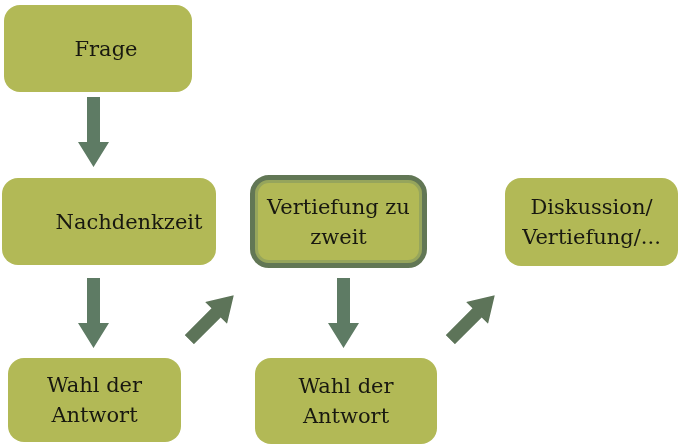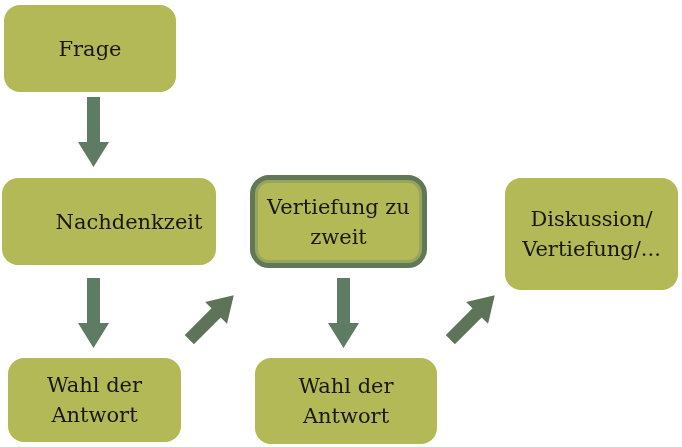--- a/index.html
+++ b/index.html
@@ -21,32 +21,32 @@
     border-radius: 16px;
     display: flex;
     align-items: center;
     justify-content: center;
     text-align: center;
     color: #181810;
     font-size: 21px;
     line-height: 30px;
     white-space: pre-line;
   }
-  .node-frage          { left: 4px;   top: 5px;   width: 172px; height: 87px; }
+  .node-frage          { left: 4px;   top: 5px;   width: 172px; height: 87px; padding-left: 16px; }
   .node-nachdenkzeit   { left: 2px;   top: 178px; width: 174px; height: 87px; padding-left: 40px; }
   .node-wahl-left      { left: 8px;   top: 358px; width: 173px; height: 84px; }
   .node-diskussion-zweit {
     left: 250px; top: 175px; width: 177px; height: 93px;
     border: 5px solid #627755;
     border-radius: 19px;
     box-shadow: inset 0 0 0 3px #96a55c;
     box-sizing: border-box;
   }
   .node-wahl-center    { left: 255px; top: 358px; width: 182px; height: 86px; }
-  .node-diskussion-vertiefung { left: 505px; top: 178px; width: 173px; height: 112px; }
+  .node-diskussion-vertiefung { left: 505px; top: 178px; width: 173px; height: 88px; }
 
   .arrow {
     position: absolute;
     display: block;
   }
   .arrow polygon { fill: #5e7b64; }
   .arrow-1 { left: 78px;  top: 97px;  }
   .arrow-2 { left: 78px;  top: 278px; }
   .arrow-3 { left: 328px; top: 278px; }
   .arrow-diag-1 { left: 196px; top: 286px; transform: rotate(225deg); }

